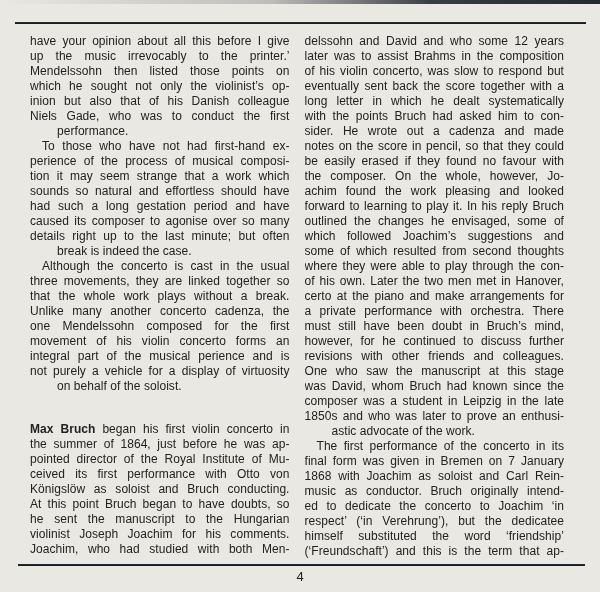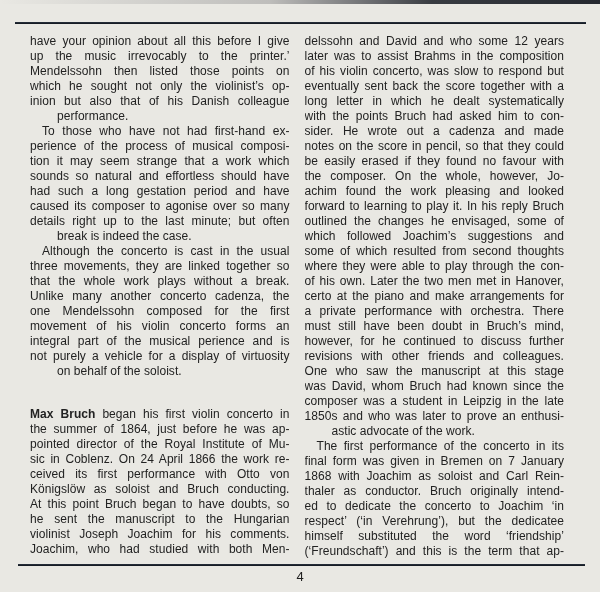--- a/index.html
+++ b/index.html
@@ -58,20 +58,21 @@
   <div class="rule top"></div>
 
   <div class="columns">
     <div class="col" id="col-left">
         <div class="para">
           <div class="line">have your opinion about all this before I give</div>
           <div class="line">up the music irrevocably to the printer.’</div>
           <div class="line">Mendelssohn then listed those points on</div>
           <div class="line">which he sought not only the violinist’s op-</div>
           <div class="line">inion but also that of his Danish colleague</div>
+          <div class="line">Niels Gade, who was to conduct the first</div>
           <div class="line endp">performance.</div>
         </div>
         <div class="para">
           <div class="line indent">To those who have not had first-hand ex-</div>
           <div class="line">perience of the process of musical composi-</div>
           <div class="line">tion it may seem strange that a work which</div>
           <div class="line">sounds so natural and effortless should have</div>
           <div class="line">had such a long gestation period and have</div>
           <div class="line">caused its composer to agonise over so many</div>
           <div class="line">details right up to the last minute; but often</div>
@@ -85,21 +86,20 @@
           <div class="line">one Mendelssohn composed for the first</div>
           <div class="line">movement of his violin concerto forms an</div>
           <div class="line">integral part of the musical perience and is</div>
           <div class="line">not purely a vehicle for a display of virtuosity</div>
           <div class="line endp">on behalf of the soloist.</div>
         </div>
         <div class="para space-before">
           <div class="line"><b>Max Bruch</b> began his first violin concerto in</div>
           <div class="line">the summer of 1864, just before he was ap-</div>
           <div class="line">pointed director of the Royal Institute of Mu-</div>
-          <div class="line">sic in Coblenz. On 24 April 1866 the work re-</div>
           <div class="line">ceived its first performance with Otto von</div>
           <div class="line">Königslöw as soloist and Bruch conducting.</div>
           <div class="line">At this point Bruch began to have doubts, so</div>
           <div class="line">he sent the manuscript to the Hungarian</div>
           <div class="line">violinist Joseph Joachim for his comments.</div>
           <div class="line">Joachim, who had studied with both Men-</div>
         </div>
       </div>
     <div class="col" id="col-right">
         <div class="para">
@@ -128,21 +128,21 @@
           <div class="line">One who saw the manuscript at this stage</div>
           <div class="line">was David, whom Bruch had known since the</div>
           <div class="line">composer was a student in Leipzig in the late</div>
           <div class="line">1850s and who was later to prove an enthusi-</div>
           <div class="line endp">astic advocate of the work.</div>
         </div>
         <div class="para">
           <div class="line indent">The first performance of the concerto in its</div>
           <div class="line">final form was given in Bremen on 7 January</div>
           <div class="line">1868 with Joachim as soloist and Carl Rein-</div>
-          <div class="line">thaler as conductor. Bruch originally intend-</div>
+          <div class="line">music as conductor. Bruch originally intend-</div>
           <div class="line">ed to dedicate the concerto to Joachim ‘in</div>
           <div class="line">respect’ (‘in Verehrung’), but the dedicatee</div>
           <div class="line">himself substituted the word ‘friendship’</div>
           <div class="line">(‘Freundschaft’) and this is the term that ap-</div>
         </div>
       </div>
   </div>
 
   <div class="rule bottom"></div>
   <div class="pageno">4</div>

